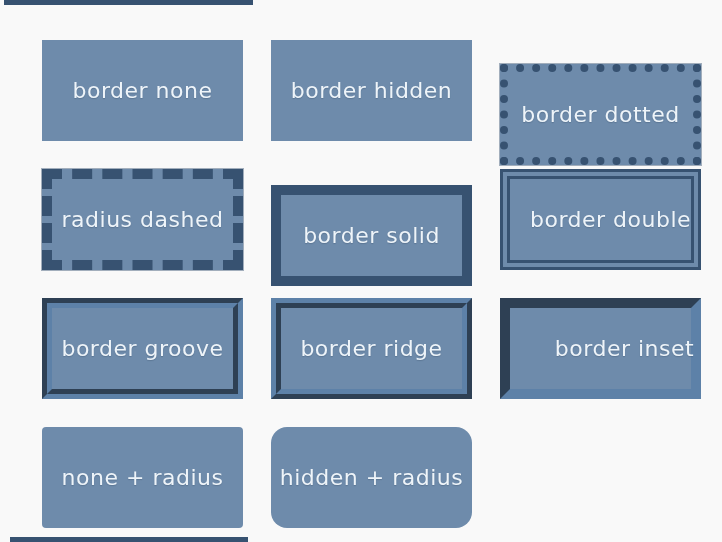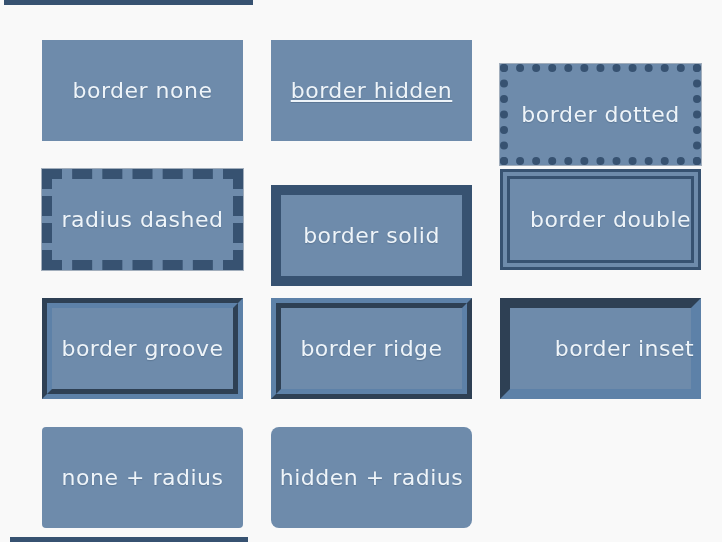--- a/index.html
+++ b/index.html
@@ -31,38 +31,38 @@
     display: flex;
     align-items: center;
     justify-content: center;
     color: var(--label-color, #eef4f9);
     font-size: 22px;
     letter-spacing: 0.5px;
     white-space: nowrap;
     text-shadow: 0 1px 1px rgba(40,60,85,0.25);
   }
   .style-none   { border: none; }
-  .style-hidden { border: hidden; text-decoration: underline; }
+  .style-hidden { border: hidden; }
   .style-dotted {
     border: 8px dotted var(--border-navy, #375271);
     box-shadow: 0 0 0 1px rgba(55,82,113,0.45);
     margin-top: 24px;
   }
   .style-dashed {
     border: 10px dashed var(--border-navy, #375271);
     box-shadow: 0 0 0 1px rgba(55,82,113,0.45);
   }
   .style-solid  { border: 10px solid  var(--border-navy, #375271); margin-top: 16px; }
   .style-double { border: 10px double var(--border-navy, #375271); padding-left: 20px; }
   .style-groove { border: 10px groove var(--bevel-blue, #5d81a8); }
   .style-ridge  { border: 10px ridge  var(--bevel-blue, #5d81a8); }
   .style-inset  { border: 10px inset  var(--bevel-blue, #5d81a8); padding-left: 48px; }
   .style-outset { border: 10px outset var(--bevel-blue, #5d81a8); }
   .style-none-radius   { border: none; border-radius: 4px; }
-  .style-hidden-radius { border: hidden; border-radius: 8px; }
+  .style-hidden-radius { border: hidden; border-radius: 16px; }
   .cutoff-top {
     position: absolute;
     left: 4px; top: 0;
     width: 249px; height: 5px;
     background: var(--border-navy, #375271);
   }
   .cutoff-bottom {
     position: absolute;
     left: 10px; bottom: 0;
     width: 238px; height: 5px;

